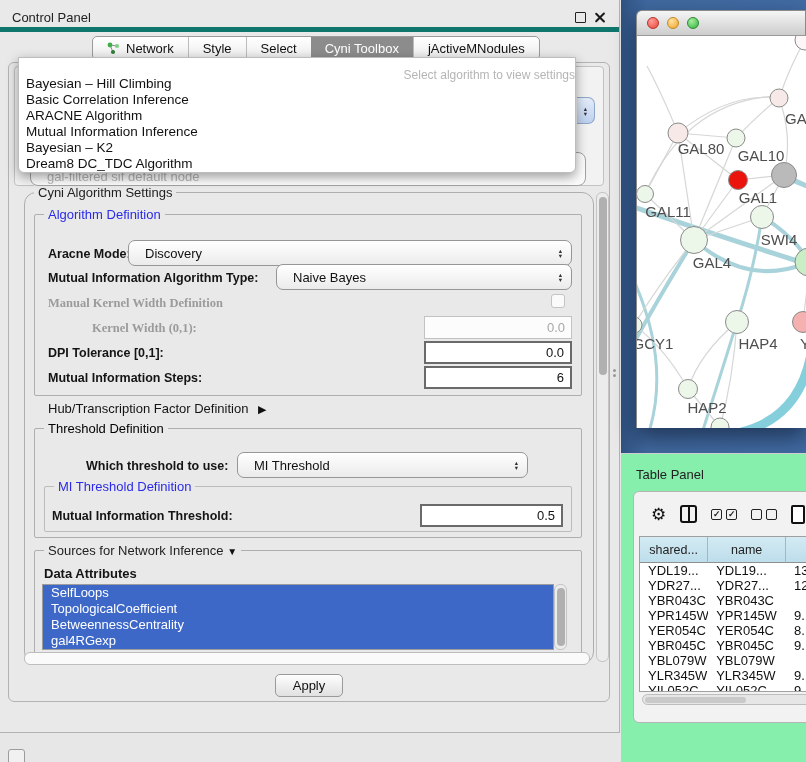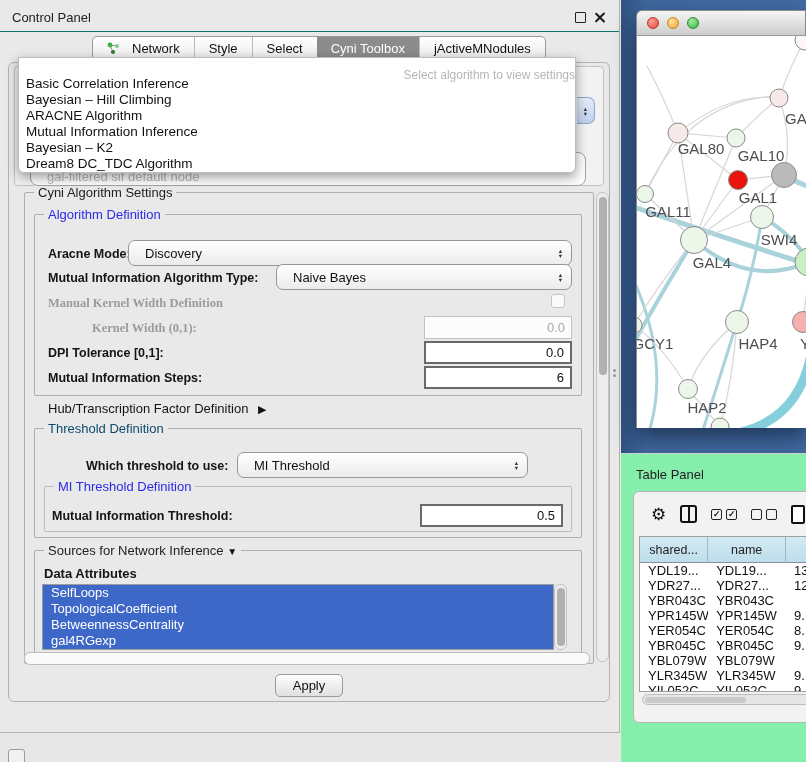--- a/index.html
+++ b/index.html
@@ -2,32 +2,32 @@
 <html><head>
 <meta charset="utf-8">
 <style>
   html,body{margin:0;padding:0;background:#e9e9e9;}
   *{box-sizing:border-box;font-family:"Liberation Sans",sans-serif;}
   .stage{position:relative;width:806px;height:762px;overflow:hidden;background:#e7e7e7;}
 
   
   .cp-window{position:absolute;left:0;top:0;width:620px;height:733px;background:#e9e9e9;
     border-right:1px solid #b2b2b2;border-bottom:1px solid #b2b2b2;}
-  .cp-titlebar{position:absolute;left:0;top:4px;width:100%;height:28px;border-bottom:1px solid #0f766e;}
+  .cp-titlebar{position:absolute;left:0;top:4px;width:100%;height:28px;border-bottom:5px solid #0f766e;}
   .cp-title{position:absolute;left:12px;top:6px;font-size:13px;color:#222;}
   .win-controls{position:absolute;right:14px;top:8px;display:flex;gap:8px;align-items:center;}
   .float-icon{width:11px;height:11px;border:1.5px solid #222;border-radius:1px;}
   .x-icon{position:relative;width:11px;height:11px;}
   .x-icon::before,.x-icon::after{content:"";position:absolute;left:4.5px;top:-1px;width:2.4px;height:13px;background:#1a1a1a;border-radius:1px;}
   .x-icon::before{transform:rotate(45deg);} .x-icon::after{transform:rotate(-45deg);}
 
   
   .tabbar{position:absolute;display:flex;align-items:stretch;border:1px solid #9a9a9a;border-radius:5px;
     background:linear-gradient(#ffffff,#ececec);overflow:hidden;height:24px;}
-  .tab{display:flex;align-items:center;gap:12px;padding:0 14px;font-size:13px;color:#111;border-left:1px solid #bcbcbc;}
+  .tab{display:flex;align-items:center;gap:6px;padding:0 14px;font-size:13px;color:#111;border-left:1px solid #bcbcbc;}
   .tab:first-child{border-left:none;}
   .tab.active{background:#8c8c8c;color:#fff;border-left:none;}
   .top-tabs{left:92px;top:36px;}
   .bottom-tabs{left:150px;top:707px;}
 
   
   .main-panel{position:absolute;left:8px;top:62px;width:602px;height:640px;background:#e9e9e9;
     border:1px solid #b3b3b3;border-radius:6px;}
   .inference-panel{position:absolute;left:14px;top:66px;width:590px;height:120px;background:#f2f2f2;
     border:1px solid #c2c2c2;border-radius:4px;}
@@ -40,21 +40,21 @@
   
   .algo-popup{position:absolute;left:18px;top:57px;width:558px;height:116px;background:#fff;
     border:1px solid #bdbdbd;border-radius:0 0 6px 6px;box-shadow:0 4px 12px rgba(0,0,0,.38);z-index:6;}
   .algo-placeholder{height:18px;text-align:right;color:#b5b5b5;font-size:12px;padding-top:10px;}
   .algo-option{height:16px;line-height:16px;padding-left:7px;font-size:13.5px;color:#111;white-space:nowrap;}
   .algo-option.selected{font-weight:normal;}
 
   
   .grp{position:absolute;border:1px solid #aeaeae;border-radius:2px;}
   .grp-label{position:absolute;top:-8px;left:9px;background:#e9e9e9;padding:0 4px;font-size:13px;color:#222;white-space:nowrap;}
-  .grp-label.blue{color:#2a2ae8;} .grp-label.green{color:#0c4a6e;}
+  .grp-label.blue{color:#2a2ae8;} .grp-label.green{color:#000000;}
 
   .form-label{position:absolute;font-size:12.5px;font-weight:bold;color:#141414;white-space:nowrap;}
   .form-label.disabled{color:#9b9b9b;font-family:Liberation Serif, serif;}
   .plain-label{position:absolute;font-size:13px;color:#141414;white-space:nowrap;}
 
   .combo{position:absolute;height:26px;border:1px solid #969696;border-radius:7px;
     background:linear-gradient(#ffffff,#ebebeb);display:flex;align-items:center;padding:0 9px 0 16px;
     font-size:13px;color:#111;box-shadow:inset 0 1px 0 #fff;text-align:center;}
   .combo .spin{margin-left:auto;display:flex;flex-direction:column;align-items:center;font-size:6.5px;line-height:5px;color:#333;}
 
@@ -165,30 +165,30 @@
       <span>gal-filtered sif default node</span>
     </div>
     <div class="combo-cap">
         <span>▴</span>
         <span>▾</span>
       </div>
 
     <div class="algo-popup">
       <div class="algo-placeholder">Select algorithm to view settings</div>
       <div id="algo-options">
+          <div class="algo-option">Bayesian – Hill Climbing</div>
           <div class="algo-option">Basic Correlation Inference</div>
-          <div class="algo-option">Bayesian – Hill Climbing</div>
           <div class="algo-option selected">ARACNE Algorithm</div>
           <div class="algo-option">Mutual Information Inference</div>
           <div class="algo-option">Bayesian – K2</div>
           <div class="algo-option">Dream8 DC_TDC Algorithm</div>
         </div>
     </div>
 
-    <div class="grp" style="left:24px;top:192px;width:570px;height:472px;">
+    <div class="grp" style="left:24px;top:192px;width:570px;height:472px;border-radius:12px;">
       <span class="grp-label">Cyni Algorithm Settings</span>
     </div>
 
     <div class="vscroll" style="left:596px;top:192px;width:13px;height:470px;">
       <span class="vthumb" style="left:1.5px;top:4px;width:8px;height:178px;"></span>
     </div>
 
     <div class="grp" style="left:34px;top:214px;width:548px;height:182px;">
       <span class="grp-label blue">Algorithm Definition</span>
     </div>

